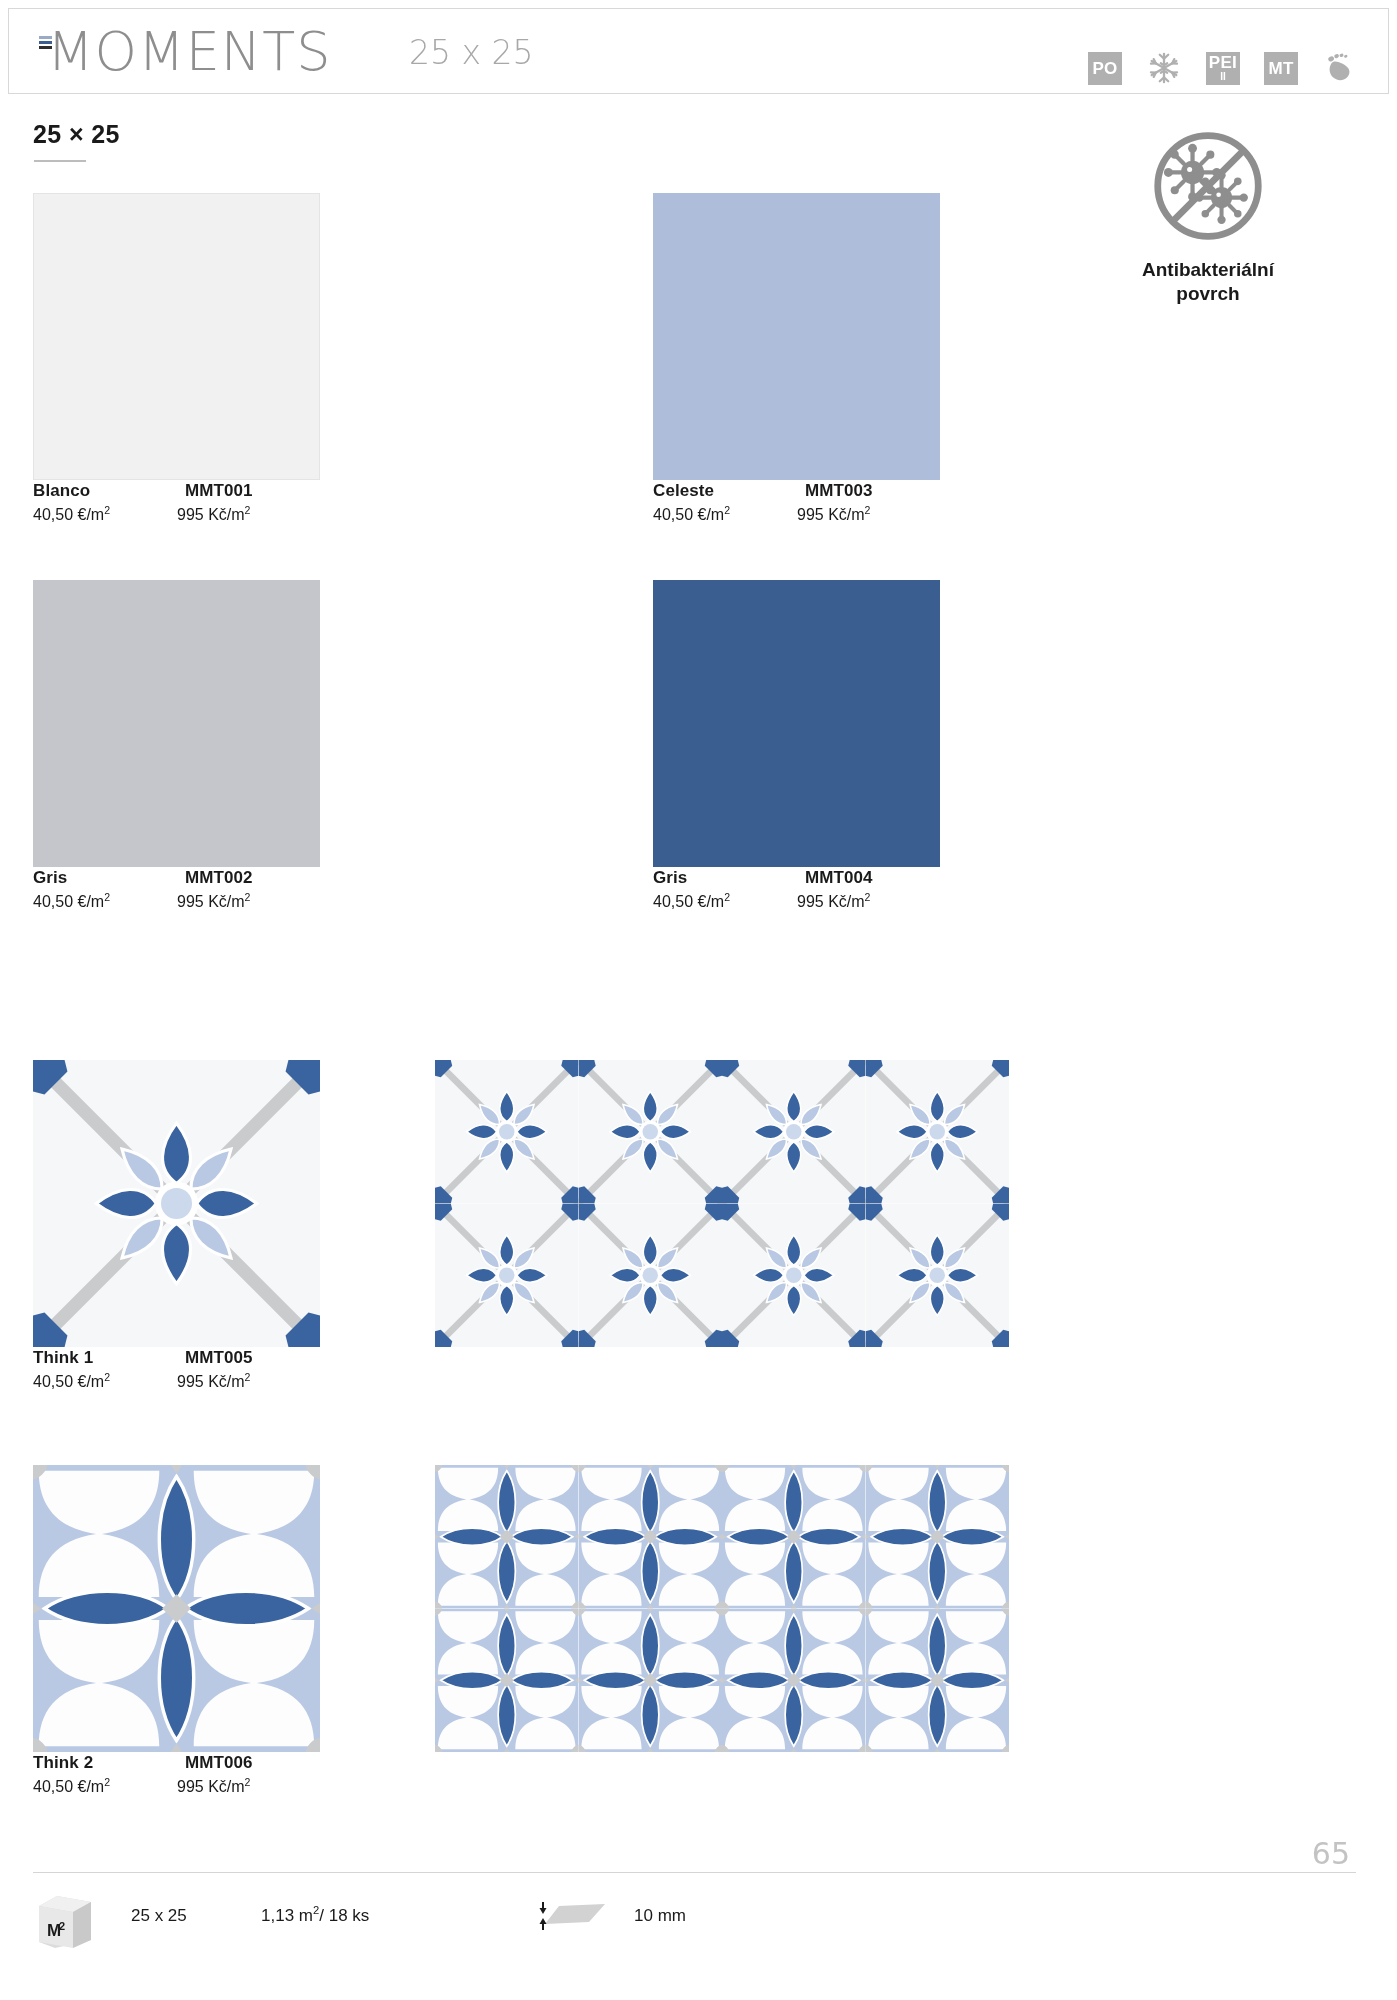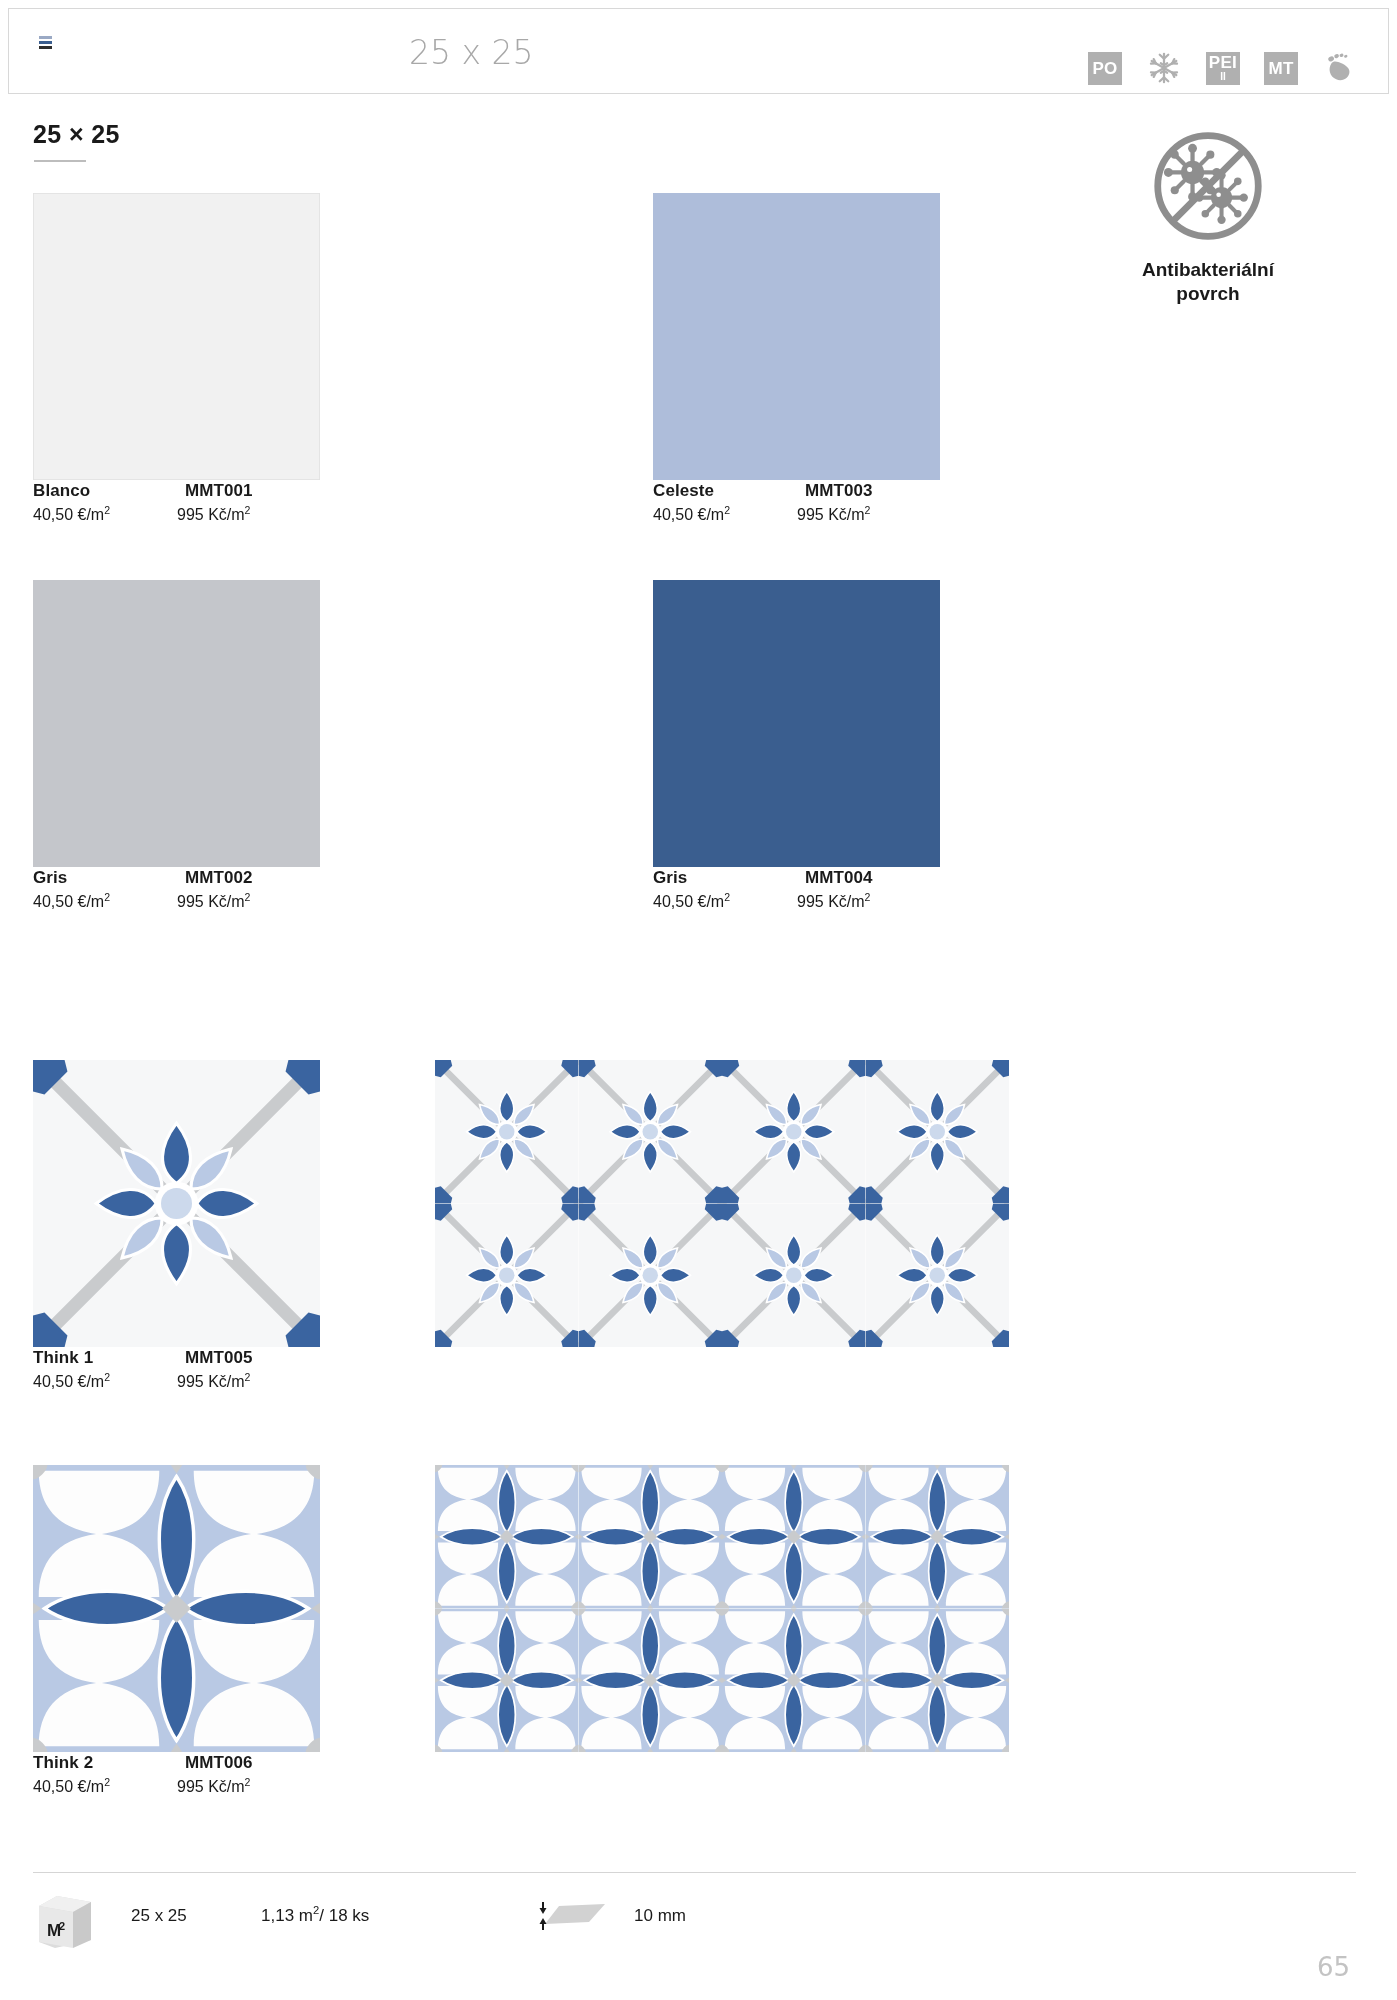--- a/index.html
+++ b/index.html
@@ -96,38 +96,39 @@
 
   
   .foot-rule {
     position:absolute; left: 33px; top: 1872px;
     width: 1323px; height: 1px; background: #d5d5d5;
   }
   .foot { position:absolute; left: 33px; top: 1888px; width: 1330px; height: 70px; }
   .foot-item { position:absolute; display:flex; align-items:center; }
   .foot-txt { font-size: 17px; color:#1a1a1a; }
   .pagenum {
-    position: absolute; right: 47px; top: 1952px;
-    font-size: 26px; color: #c3c3c3; font-weight: 400;
+    position: absolute; right: 47px; top: 1836px;
+    font-size: 30px; color: #c3c3c3; font-weight: 400;
     font-family: "DejaVu Sans", sans-serif;
   }
 </style>
 </head>
 <body>
 
 <div class="page">
 
   <div class="header">
 
     <span class="brand-mark">
       <i></i>
         <i></i>
         <i></i>
     </span>
 
+    <div class="series-title">MOMENTS</div>
     <div class="series-size">25 x 25</div>
 
     <div class="badges">
 
       <div class="badge-box">
         <span class="b-main">PO</span>
       </div>
 
       <span>
         <svg class="badge-svg" viewBox="0 0 36 36" aria-hidden="true">

